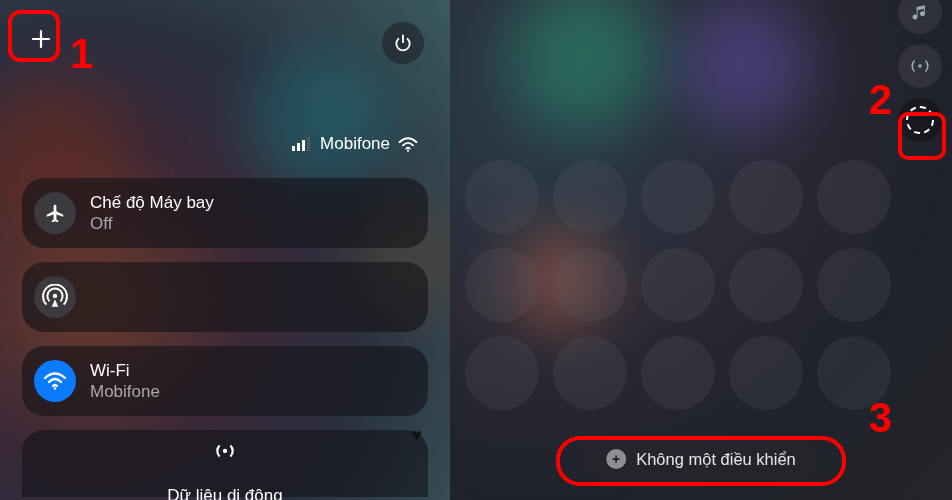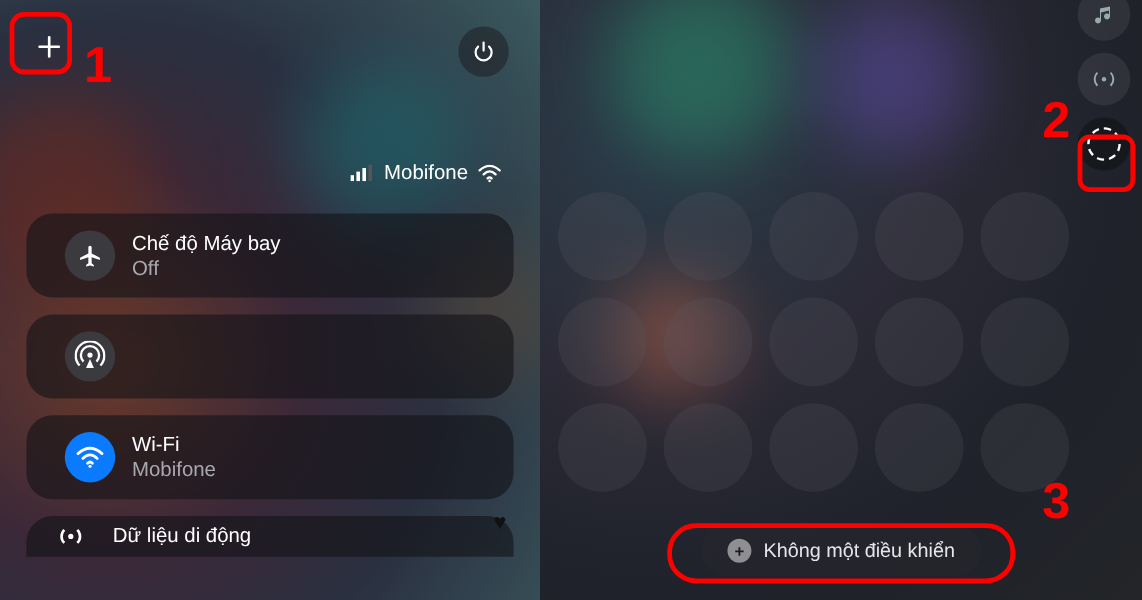--- a/index.html
+++ b/index.html
@@ -71,36 +71,36 @@
     width:30px;height:14px;border:1.5px solid #fff;border-radius:4px;position:relative;
   }
   .battery-fill{ position:absolute;left:1px;top:1px;bottom:1px;width:70%;background:#6dd36d;border-radius:2px;}
   .battery-cap{ width:2px;height:6px;background:#fff;border-radius:0 2px 2px 0;}
   .cards { margin-top:24px; display:flex;flex-direction:column;gap:14px; position:relative;z-index:5;}
   .card{
     background:rgba(20,20,24,0.62);
     border-radius:22px;
     height:70px;
     display:flex;align-items:center;
-    padding:0 32px;
+    padding:0 12px;
     gap:14px;
   }
   .card-icon{
     width:42px;height:42px;border-radius:50%;
     display:flex;align-items:center;justify-content:center;
     flex-shrink:0;
     color:#fff;
   }
   .icon-dark{ background:#3a3a3f; }
   .icon-blue{ background:#0a7aff; }
   .card-text{ display:flex;flex-direction:column;gap:1px; color:#fff;}
   .card-title{ font-size:17px;font-weight:500;}
   .card-sub{ font-size:17px;color:#a8a8af;}
-  .card-last{ background:rgba(20,20,24,0.62); border-radius:22px 22px 0 0; height:34px;
-    display:flex;align-items:center;padding:0 16px;gap:14px;color:#fff;}
+  .card-last{ background:rgba(20,20,24,0.62); border-radius:22px 22px 0 0; height:67px;
+    display:flex;align-items:center;padding:0 16px;gap:14px;color:#fff;flex-direction:column;}
   .heart{ position:absolute; right:28px; bottom:54px; color:#111; z-index:5; font-size:18px;}
 
   
   .slot-col-right{
     position:absolute; right:10px; top:-10px;
     display:flex;flex-direction:column;gap:10px;align-items:center;
   }
   .slot-col-right .slot{
     width:44px;height:44px;border-radius:50%;
     background:rgba(80,80,90,0.35);

